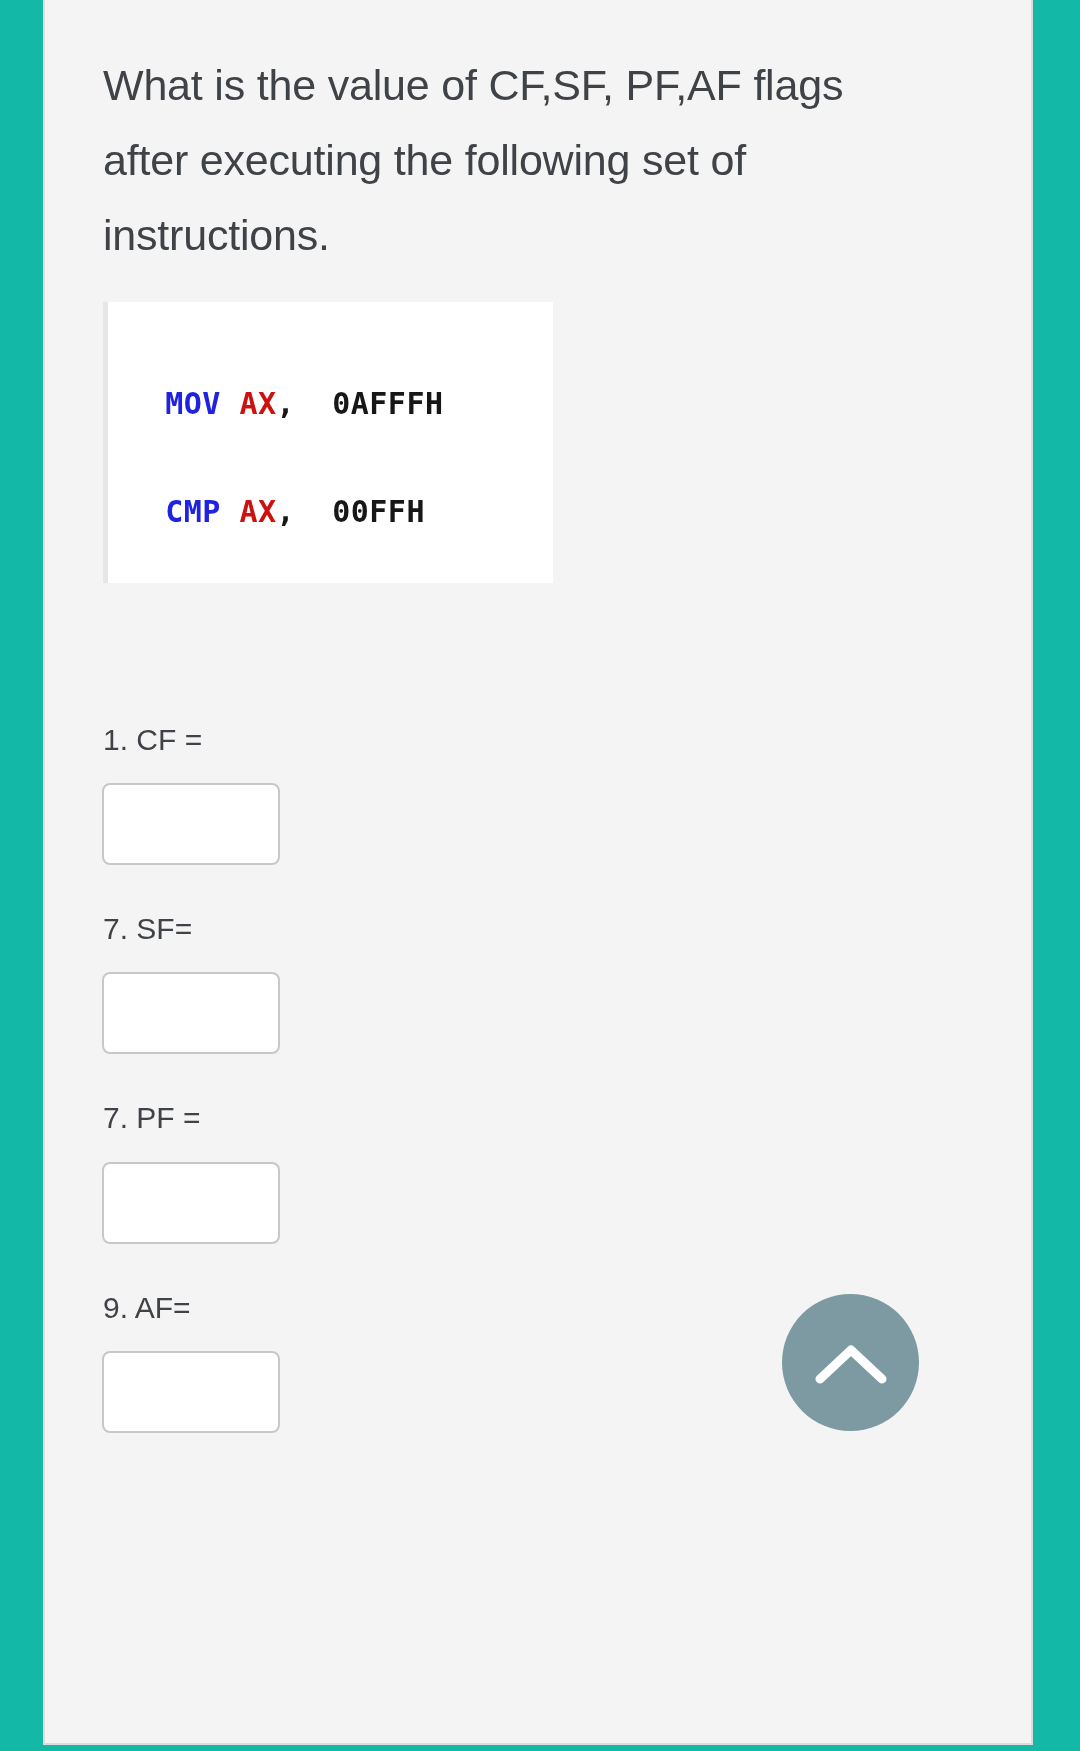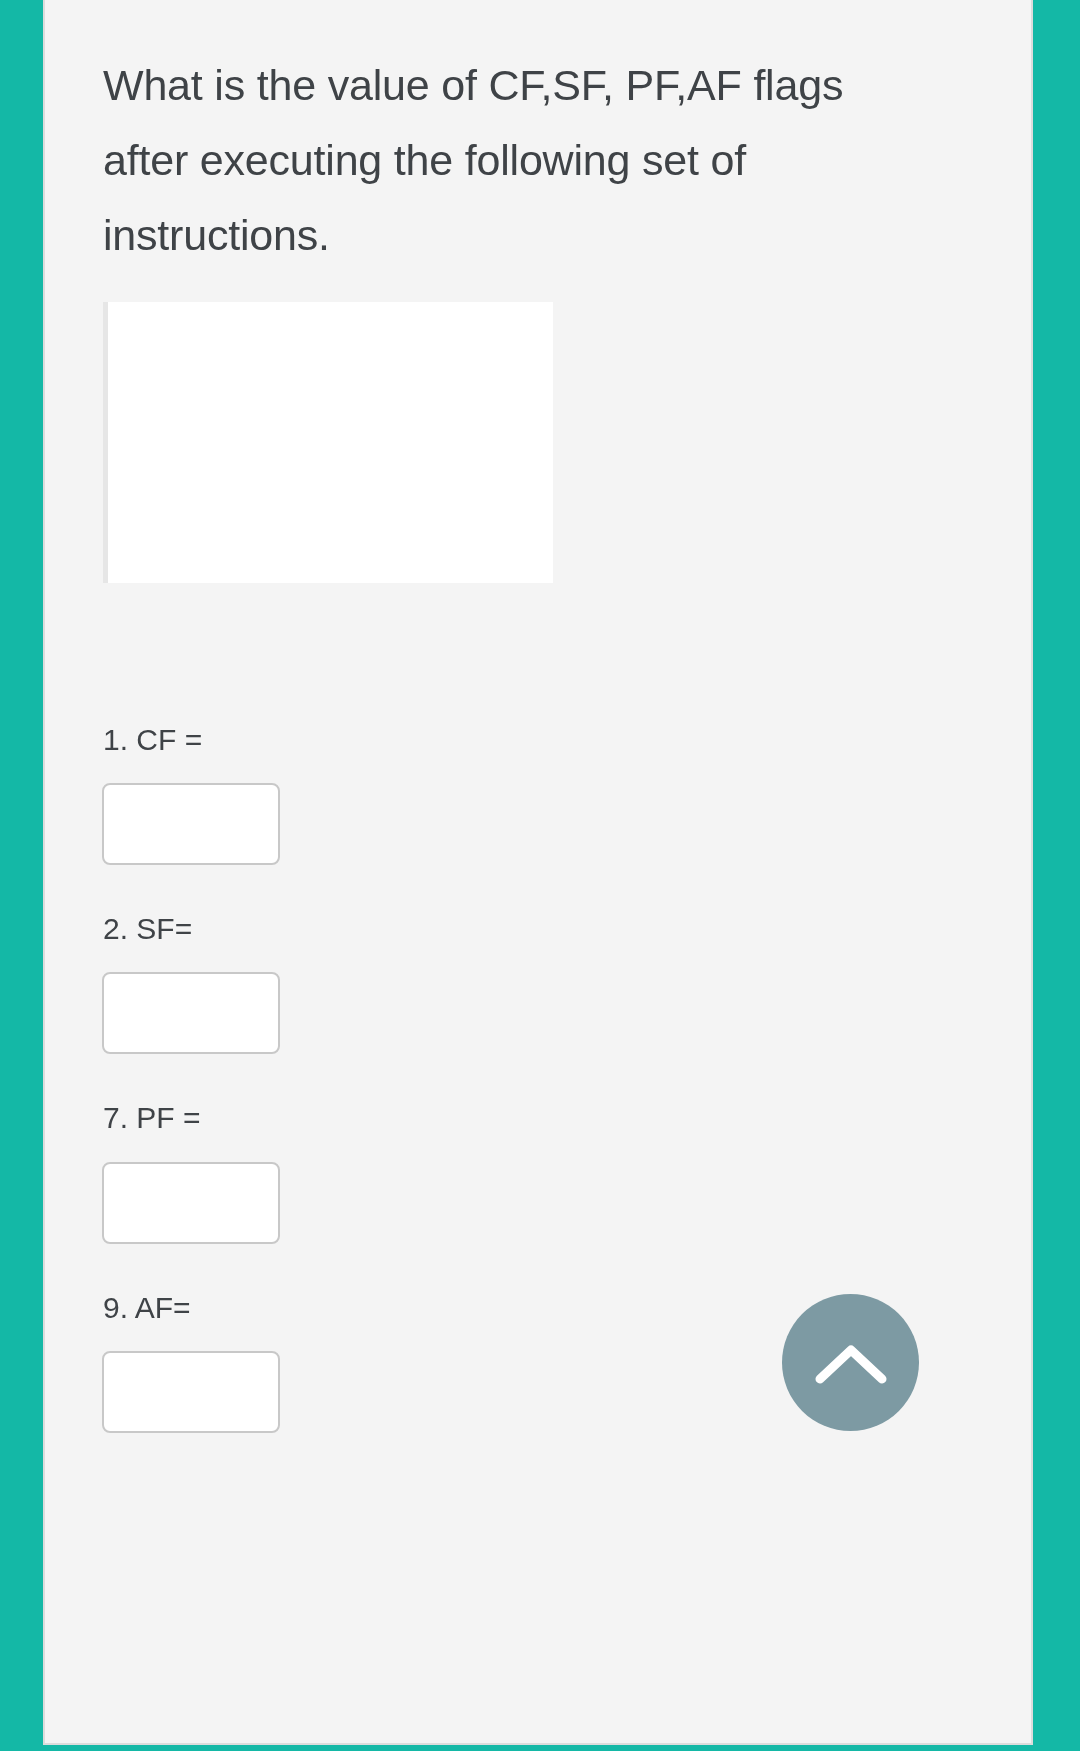--- a/index.html
+++ b/index.html
@@ -136,33 +136,35 @@
 <body>
 
 <div class="page-wrap">
 
   <div class="question-card">
 
     <div class="prompt">What is the value of CF,SF, PF,AF flags after executing the following set of instructions.</div>
 
     <div class="code-figure">
       <div class="code-lines">
+        <div class="code-line"><span class="pl">  </span><span class="mn">MOV</span><span class="pl"> </span><span class="rg">AX</span><span class="pl">,  0AFFFH</span></div>
+        <div class="code-line"><span class="pl">  </span><span class="mn">CMP</span><span class="pl"> </span><span class="rg">AX</span><span class="pl">,  00FFH</span></div>
         
         
         
         
         
         
       </div>
     </div>
 
     <div class="answer-label slot1-label">1. CF =</div>
     <input class="answer-input slot1-input" type="text" value="" style="">
 
-    <div class="answer-label slot2-label">2. SF=</div>
+    <div class="answer-label slot2-label">7. SF=</div>
     <input class="answer-input slot2-input" type="text" value="" style="">
 
     <div class="answer-label slot3-label">7. PF =</div>
     <input class="answer-input slot3-input" type="text" value="" style="">
 
     <div class="answer-label slot4-label">9. AF=</div>
     <input class="answer-input slot4-input" type="text" value="" style="">
 
     <button class="scroll-top-btn">
       <span>

